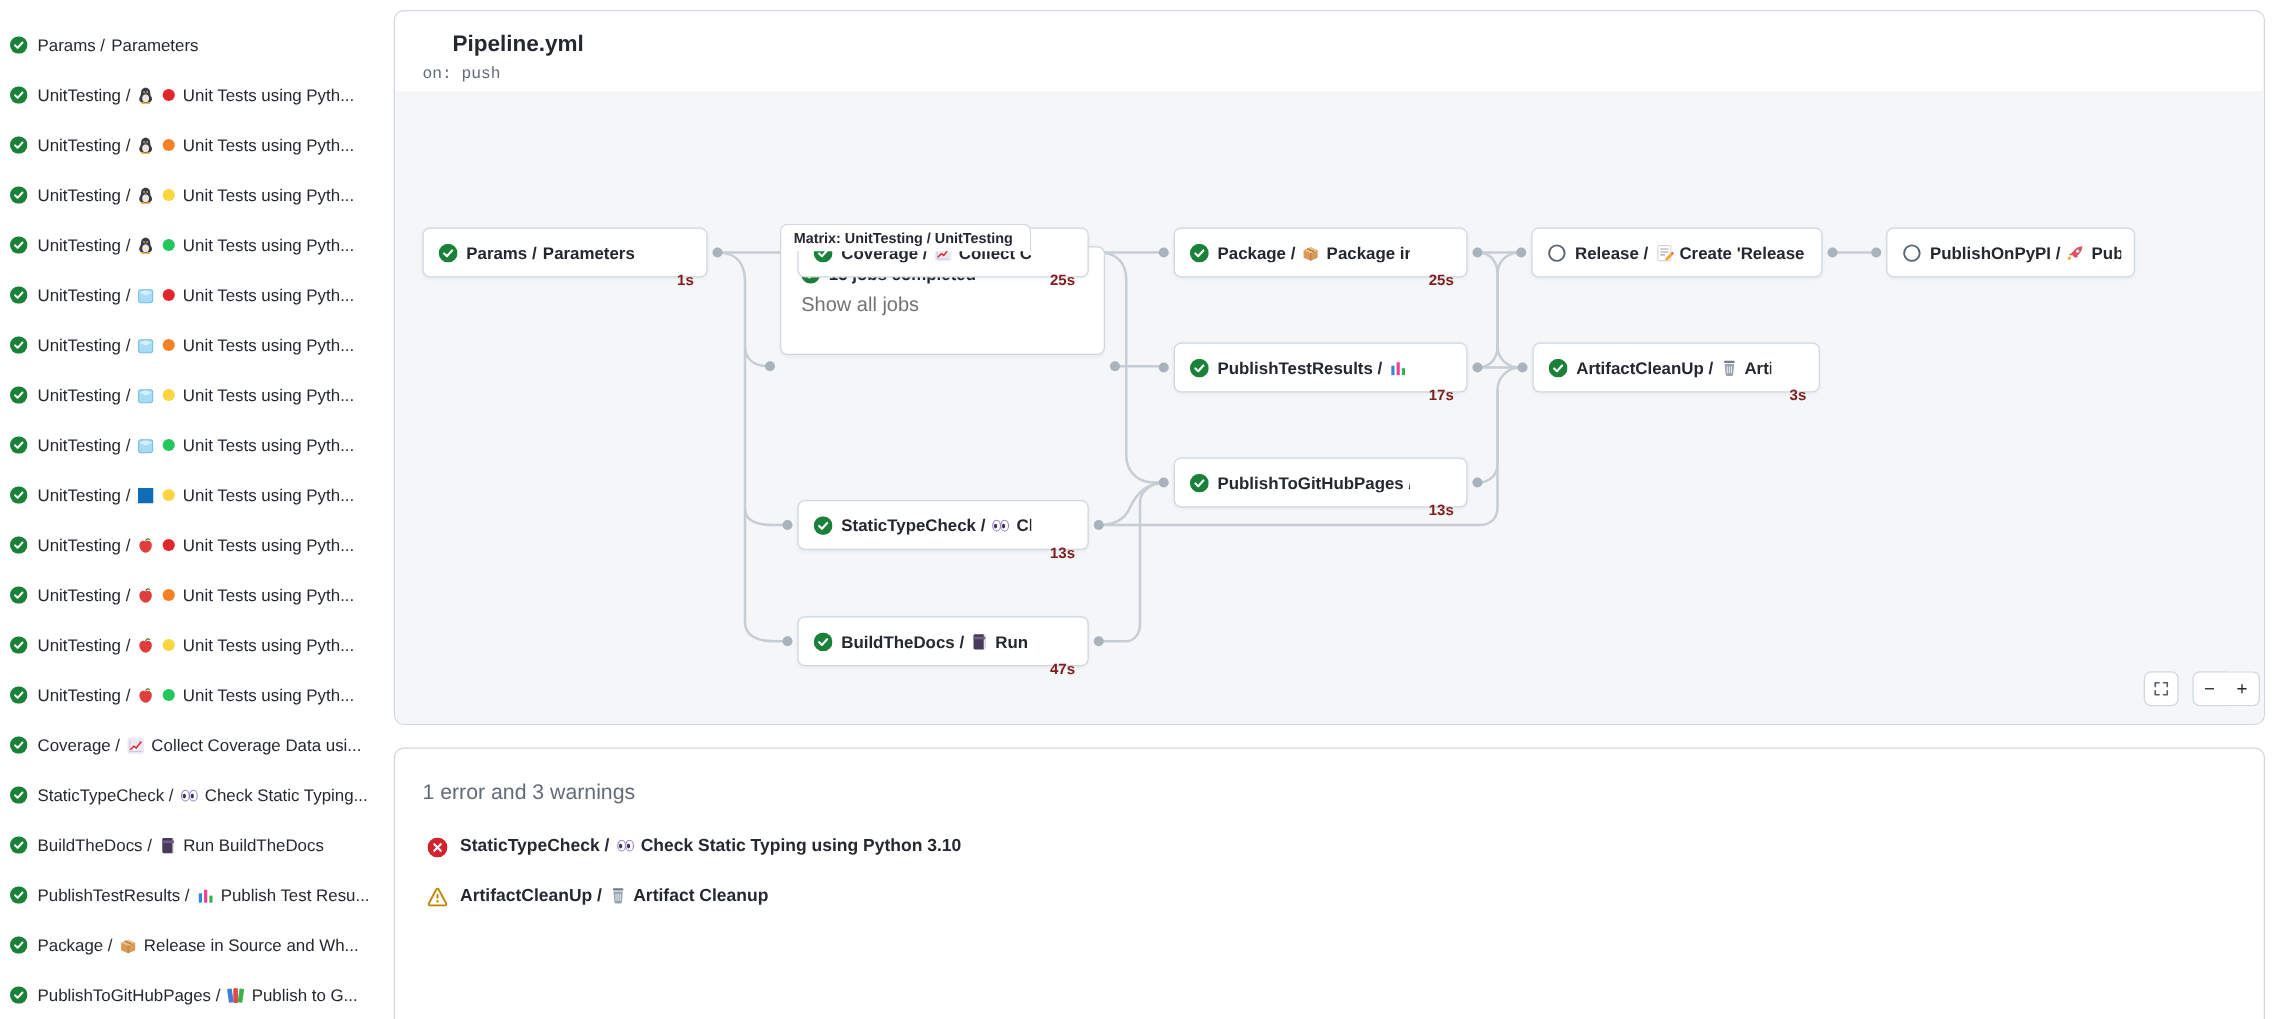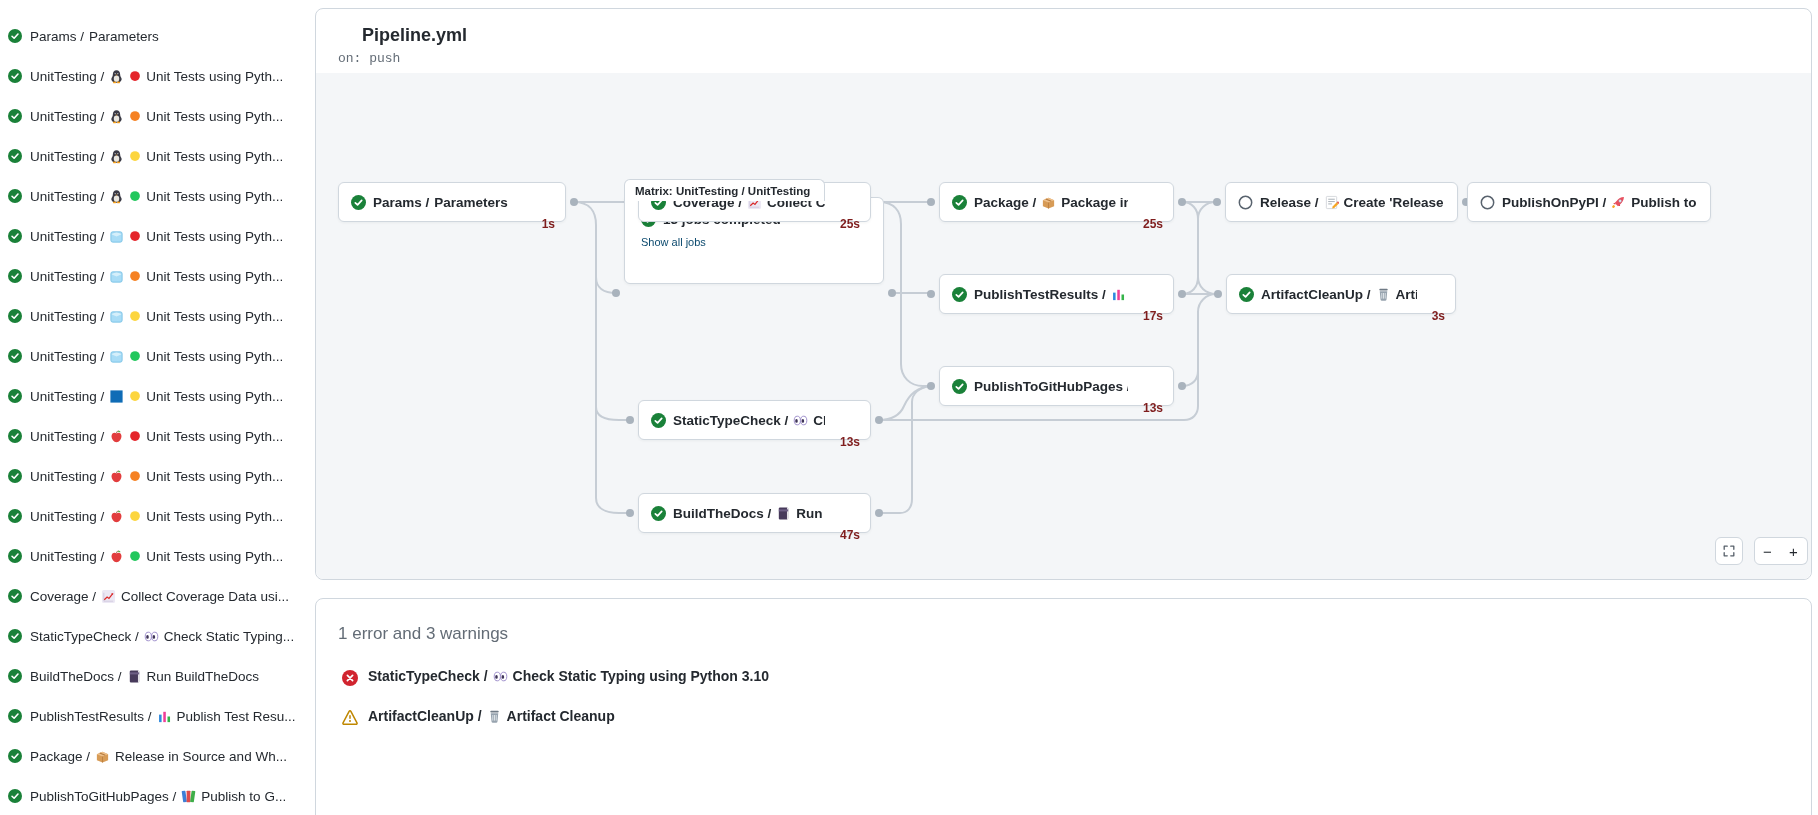--- a/index.html
+++ b/index.html
@@ -39,21 +39,21 @@
   .node-dur { margin-left:auto; padding-left:8px; font-size:12px; font-weight:bold; color:#7f1d1d;margin-top:44px; }
 
   #matrix-tab { position:absolute; left:308px; top:106px; width:201px; height:22px; z-index:3;
     background:#fff; border:1px solid #d0d7de; border-bottom:none; border-radius:6px 6px 0 0;
     font-size:11.5px; font-weight:bold; display:flex; align-items:center; padding:0 10px; }
   #matrix-body { position:absolute; left:308px; top:124px; width:260px; height:87px; z-index:2;
     background:#fff; border:1px solid #d0d7de; border-radius:0 6px 6px 6px;
     box-shadow:0 1px 3px rgba(27,31,36,.05); padding:14px 16px; }
   #matrix-summary-row { display:flex; align-items:center; gap:7px; font-size:13.5px; font-weight:bold; }
   #matrix-summary-row .status { width:15px; height:15px; }
-  #matrix-link { margin-top:9px; font-size:11px; color:#0c4a6e; cursor:pointer; display:inline-block; }
+  #matrix-link { margin-top:9px; font-size:16px; color:#737373; cursor:pointer; display:inline-block; }
 
   .zbtn { position:absolute; z-index:4; height:28px; background:#fff; border:1px solid #d0d7de;
     display:flex; align-items:center; justify-content:center; cursor:pointer;
     font-size:15px; color:#24292f; }
   #fullscreen-btn { left:1399px; top:464px; width:28px; border-radius:6px; }
   #zoom-out-btn { left:1438px; top:464px; width:27px; border-radius:6px 0 0 6px; }
   #zoom-in-btn  { left:1464px; top:464px; width:28px; border-radius:0 6px 6px 0; border-left:none; }
   #fullscreen-btn .ic { width:14px; height:14px; }
 
   
@@ -667,21 +667,21 @@
               <svg viewBox="0 0 16 16">
                 <rect x="2.5" y="1.5" width="11" height="13" rx="1" fill="#fff" stroke="#c8ccd1" stroke-width="0.8"></rect>
                 <path d="M4.5 4.5h7M4.5 7h7M4.5 9.5h4" stroke="#9aa2ab" stroke-width="0.9"></path>
                 <path d="M9.2 12.2 13.6 7.8l1.7 1.7-4.4 4.4-2.2.5Z" fill="#f6a623"></path>
                 <path d="M13.6 7.8l1.7 1.7.5-.5c.4-.4.4-1 0-1.4l-.3-.3c-.4-.4-1-.4-1.4 0Z" fill="#e25950"></path>
               </svg>
             </span>
             <span>Create 'Release P...</span>
           </span>
     </div>
-        <div class="node" style="left:1151px;top:109px;width:244px">
+        <div class="node" style="left:1193px;top:109px;width:199px">
     <span class="ic status">
             <svg viewBox="0 0 16 16">
               <circle cx="8" cy="8" r="6.6" fill="#fff" stroke="#59636e" stroke-width="1.6"></circle>
             </svg>
           </span>
     <span class="node-text">
             <span>PublishOnPyPI /</span>
             <span class="ic jic">
               <svg viewBox="0 0 16 16">
                 <path d="M13.8 2.2c-3.2.2-5.8 1.6-7.6 3.9L4 8.6l3.4 3.4 2.5-2.2c2.3-1.8 3.7-4.4 3.9-7.6Z" fill="#e8505e"></path>

